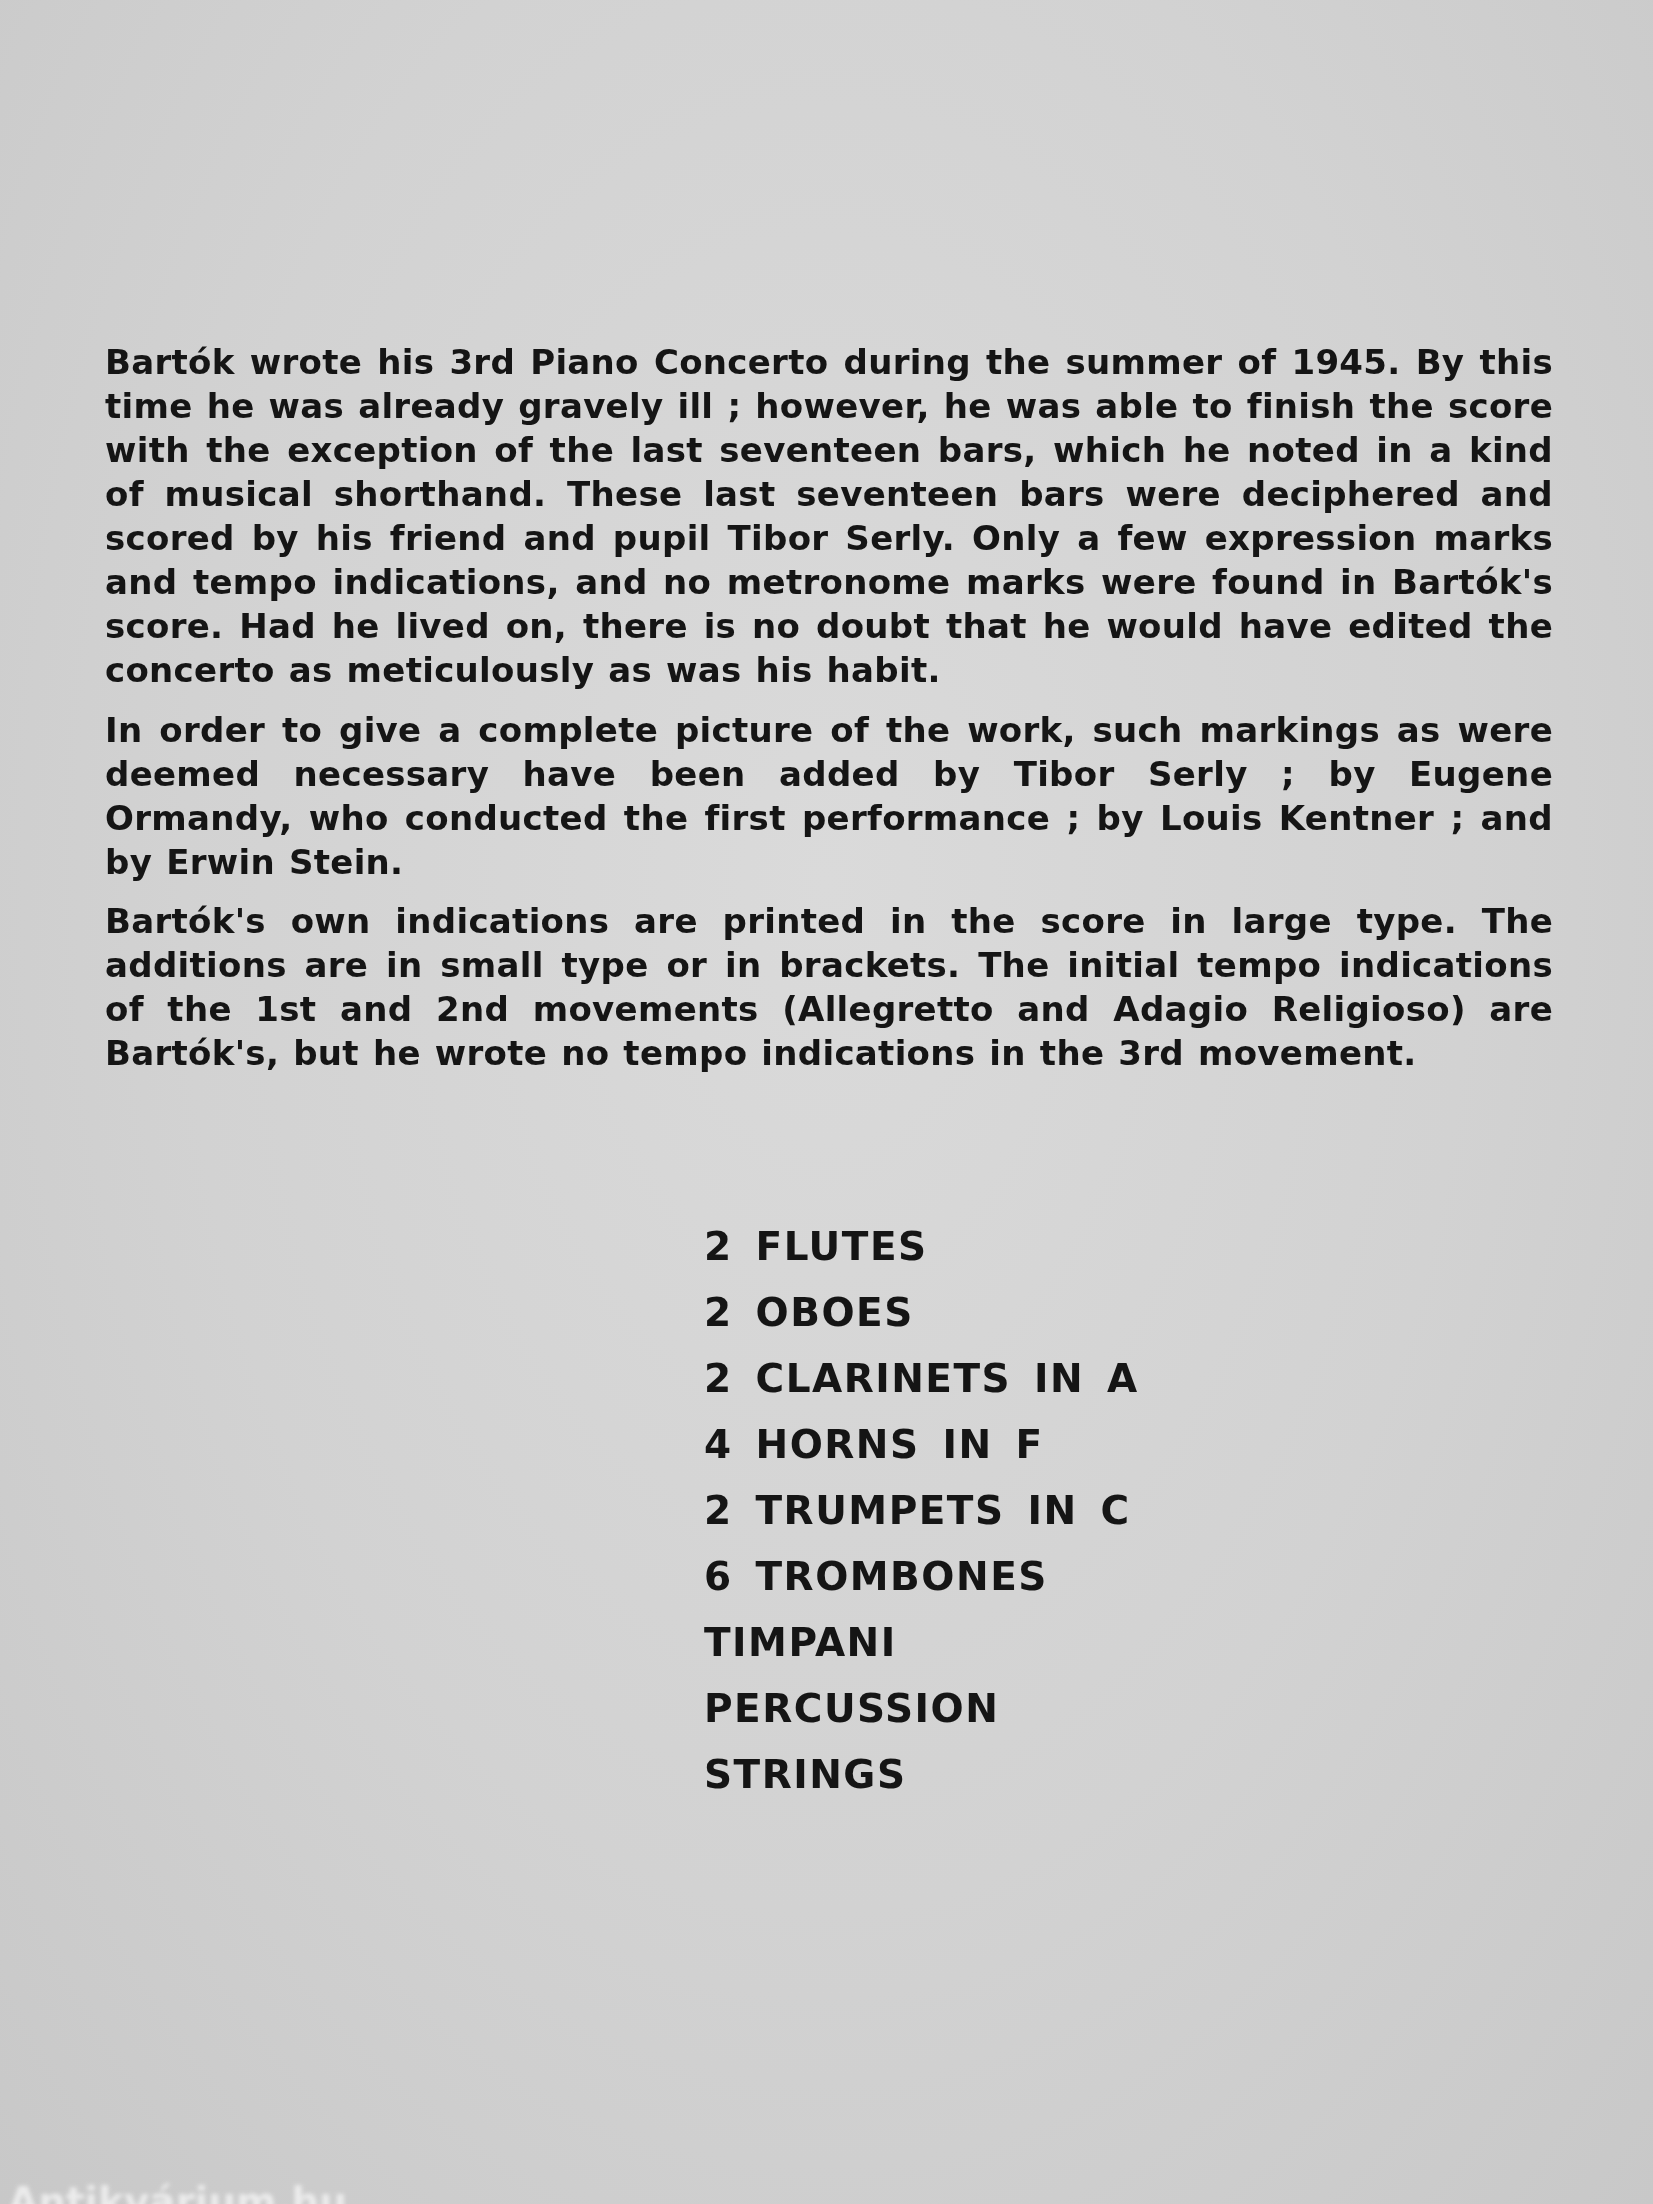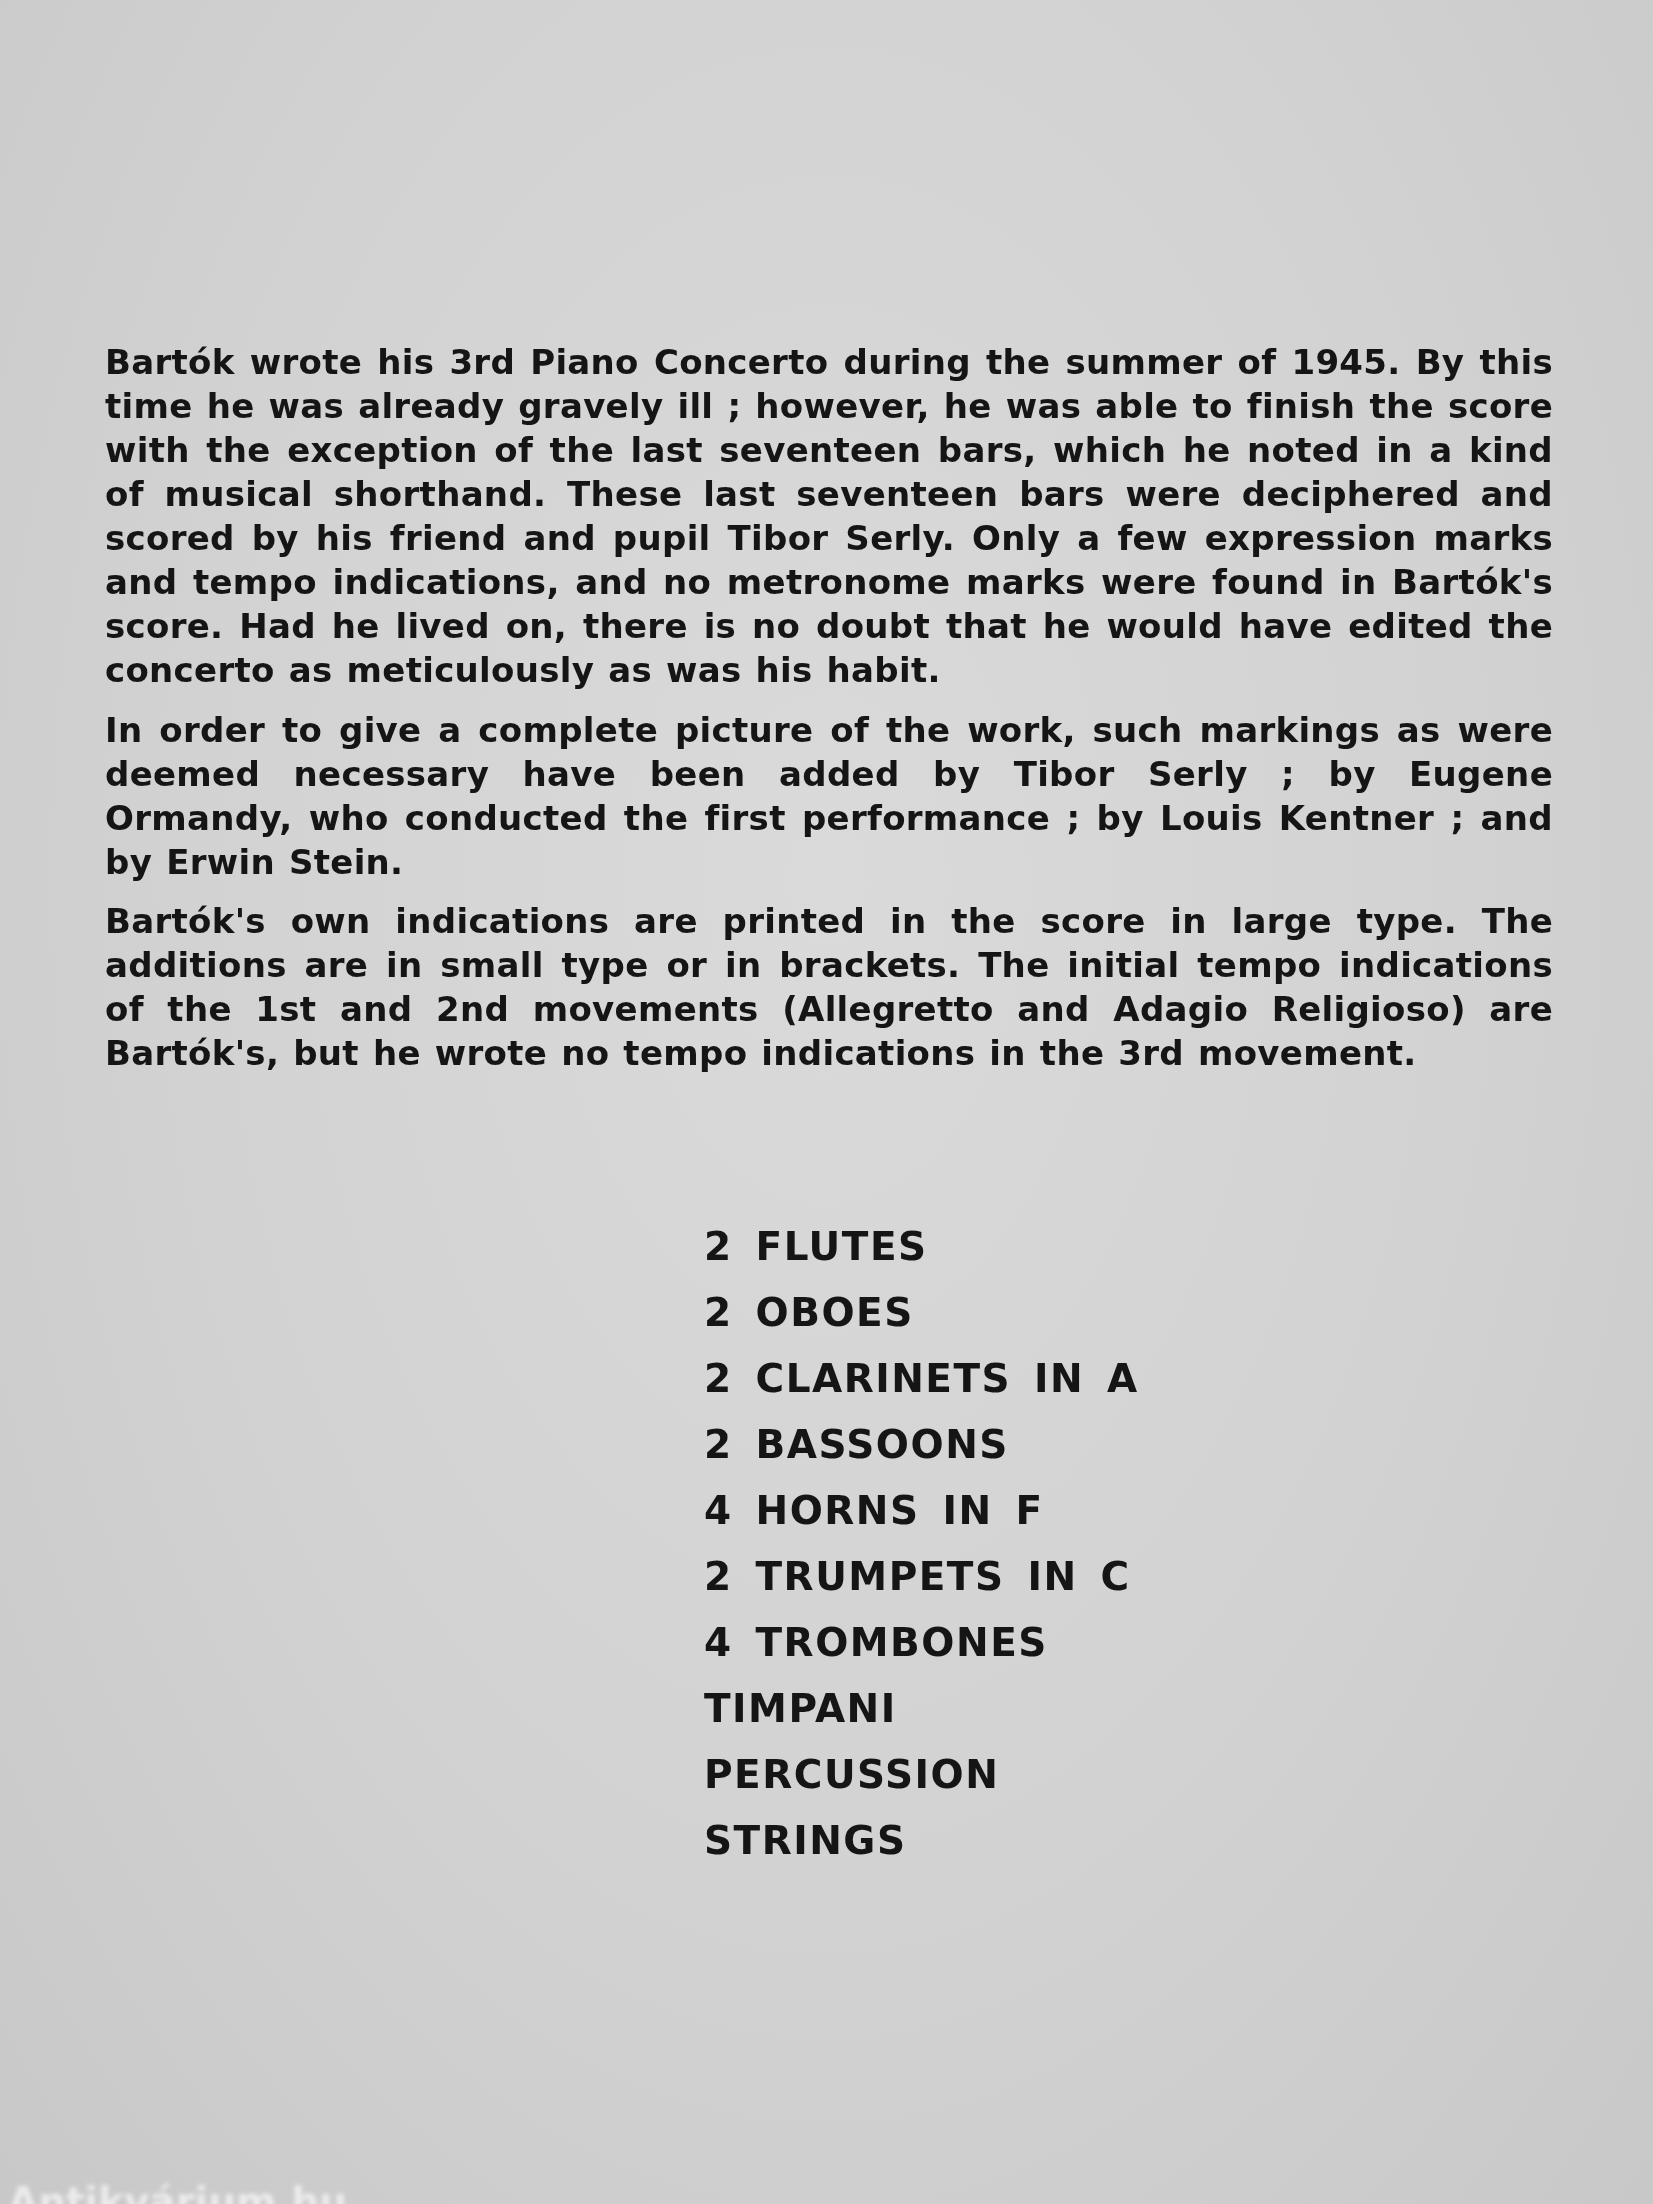--- a/index.html
+++ b/index.html
@@ -87,24 +87,23 @@
     <p>Bartók wrote his 3rd Piano Concerto during the summer of 1945.  By this time he was already gravely ill ;  however, he was able to finish the score with the exception of the last seventeen bars, which he noted in a kind of musical shorthand.  These last seventeen bars were deciphered and scored by his friend and pupil Tibor Serly.  Only a few expression marks and tempo indications, and no metronome marks were found in Bartók's score.  Had he lived on, there is no doubt that he would have edited the concerto as meticulously as was his habit.</p>
     <p>In order to give a complete picture of the work, such markings as were deemed necessary have been added by Tibor Serly ;  by Eugene Ormandy, who conducted the first performance ;  by Louis Kentner ;  and by Erwin Stein.</p>
     <p>Bartók's own indications are printed in the score in large type.  The additions are in small type or in brackets.  The initial tempo indications of the 1st and 2nd movements (Allegretto and Adagio Religioso) are Bartók's, but he wrote no tempo indications in the 3rd movement.</p>
   </div>
 
 
   <ul class="orch-list">
     <li>2 FLUTES</li>
     <li>2 OBOES</li>
     <li>2 CLARINETS IN A</li>
-    <li>2 BASSOONS</li>
     <li>4 HORNS IN F</li>
     <li>2 TRUMPETS IN C</li>
-    <li>4 TROMBONES</li>
+    <li>6 TROMBONES</li>
     <li>TIMPANI</li>
     <li>PERCUSSION</li>
     <li>STRINGS</li>
   </ul>
 
 
   <div class="watermark">Antikvárium.hu</div>
 
 </div>
 

